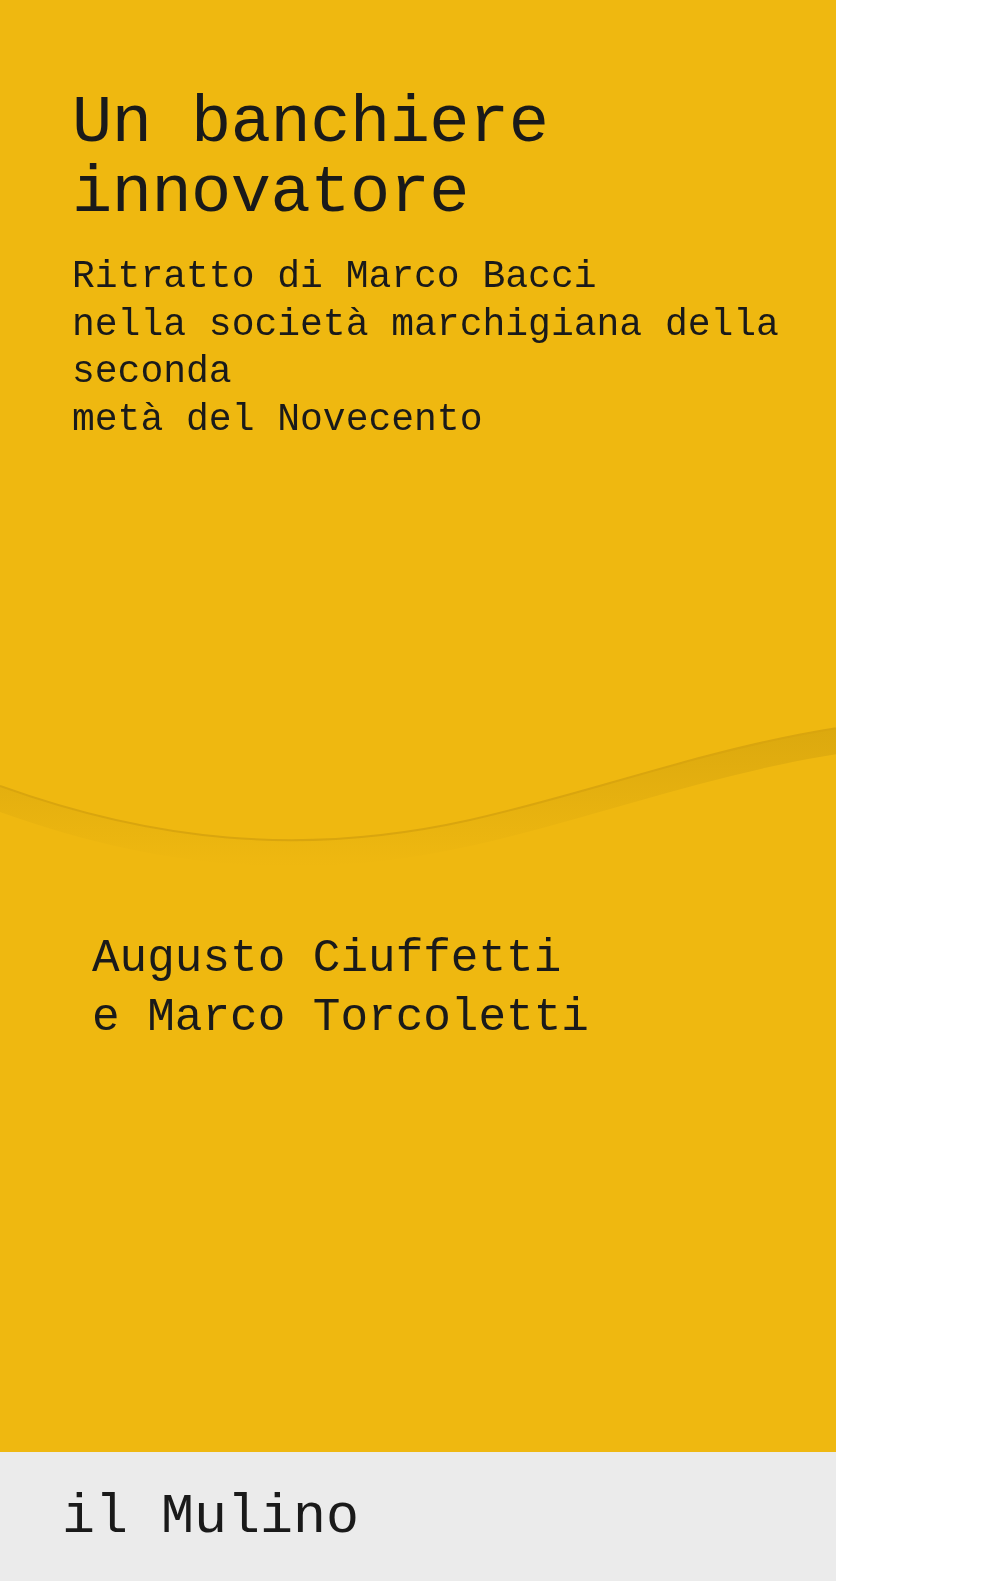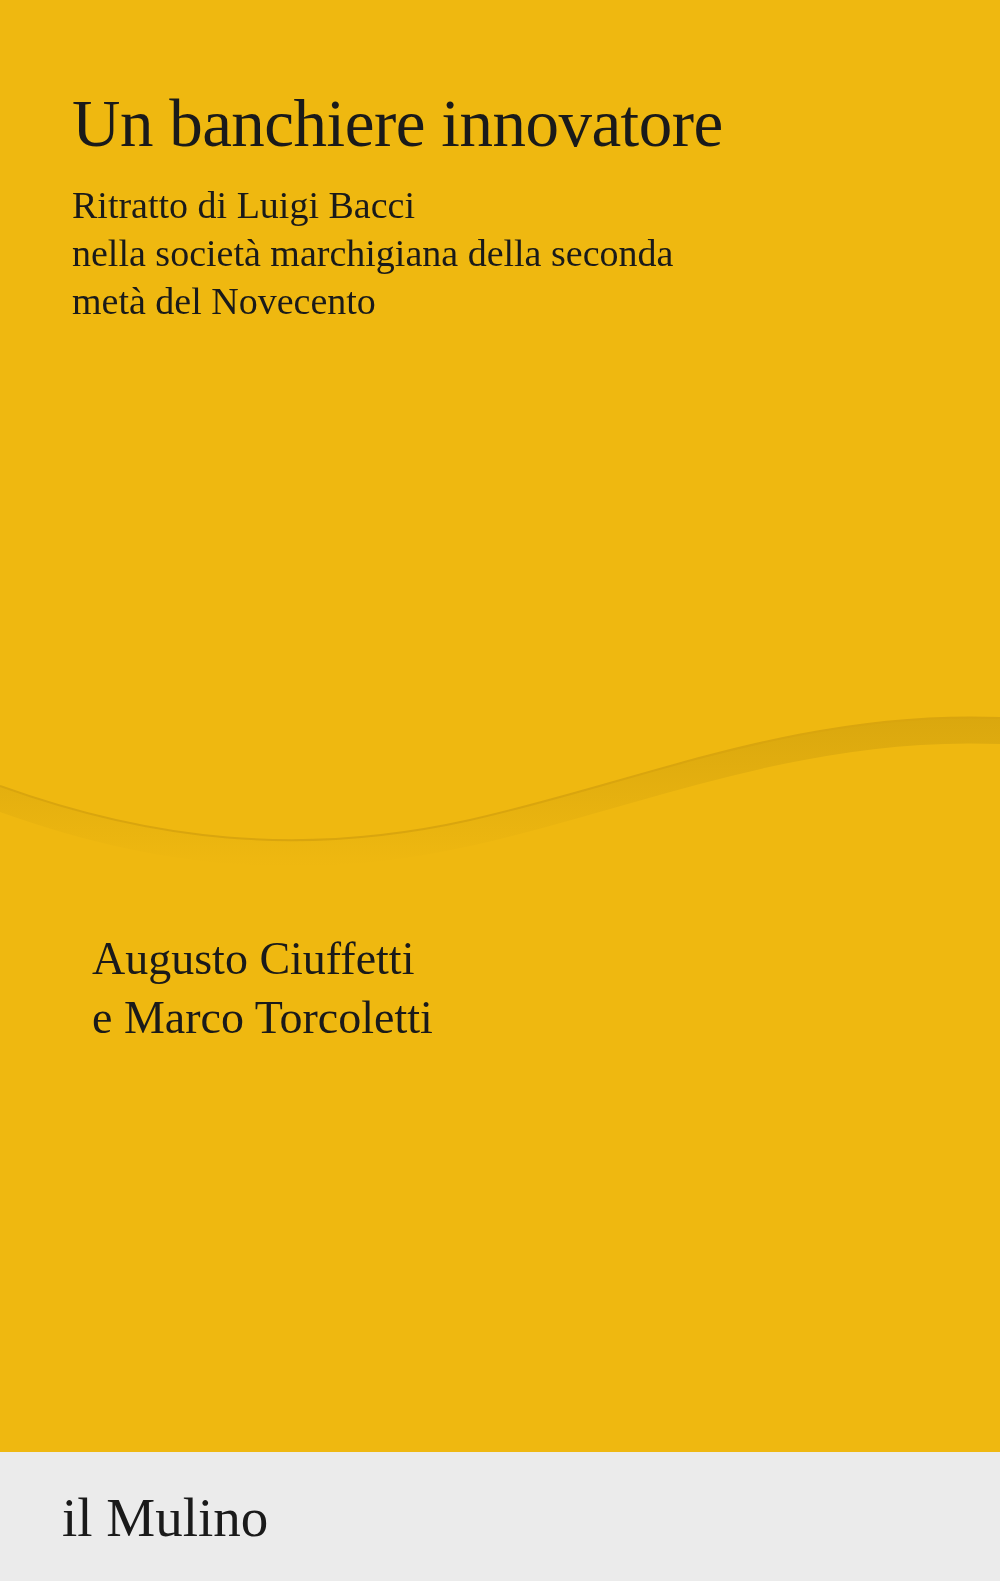--- a/index.html
+++ b/index.html
@@ -2,25 +2,25 @@
 <html><head>
 <meta charset="utf-8">
 <style>
   html, body {
     margin: 0;
     padding: 0;
     background: #ffffff;
   }
   #cover {
     position: relative;
-    width: 1000px;
+    width: 836px;
     height: 1581px;
     overflow: hidden;
     background: #efb810;
-    font-family: Liberation Serif, serif;
+    font-family: Liberation Mono, monospace;
   }
   #yellow-field {
     position: absolute;
     left: 0;
     top: 0;
     width: 1000px;
     height: 1452px;
     background: #efb810;
   }
   #wave-layer {
@@ -102,21 +102,21 @@
         </linearGradient>
       </defs>
       <path d="M0,96 C150,150 300,168 470,130 C640,92 800,20 1000,28 L1000,0 L0,0 Z" fill="#efb810"></path>
       <path d="M0,96 C150,150 300,168 470,130 C640,92 800,20 1000,28 L1000,54 C800,46 640,118 470,156 C300,194 150,176 0,122 Z" fill="url(#shadeGrad)"></path>
       <path d="M0,96 C150,150 300,168 470,130 C640,92 800,20 1000,28" fill="none" stroke="#d9a50e" stroke-width="2"></path>
     </svg>
   </div>
 
   <div id="title-block">
     <h1 id="book-title">Un banchiere innovatore</h1>
-    <p id="book-subtitle">Ritratto di Luigi Bacci
+    <p id="book-subtitle">Ritratto di Marco Bacci
 nella società marchigiana della seconda
 metà del Novecento</p>
   </div>
 
   <div id="authors-block">
     <p id="authors">Augusto Ciuffetti
 e Marco Torcoletti</p>
   </div>
 
   <div id="publisher-bar">

